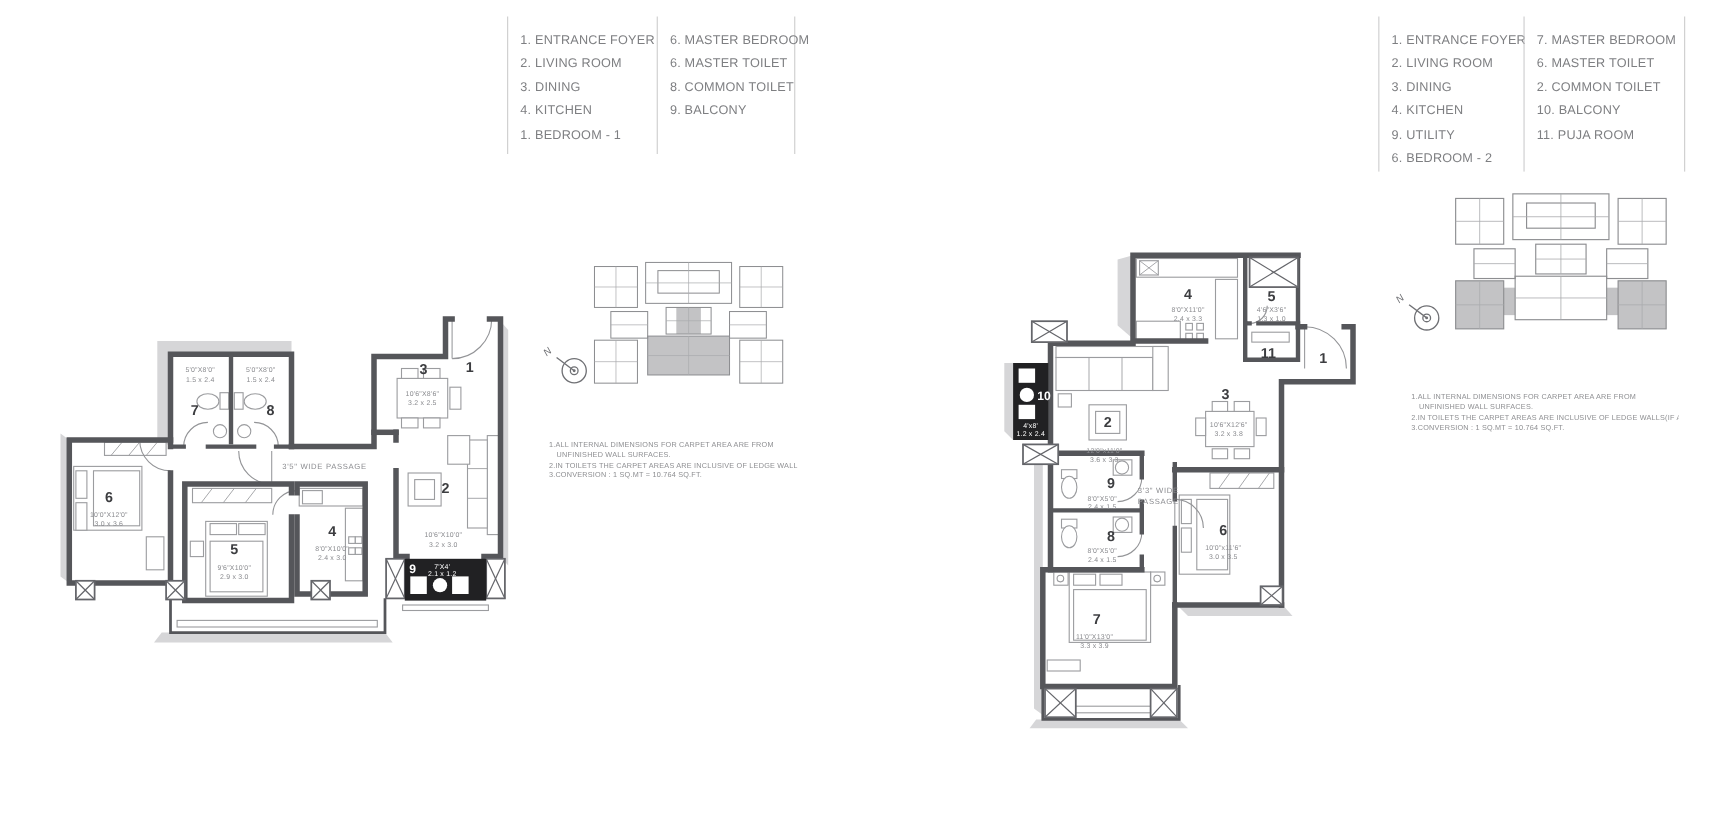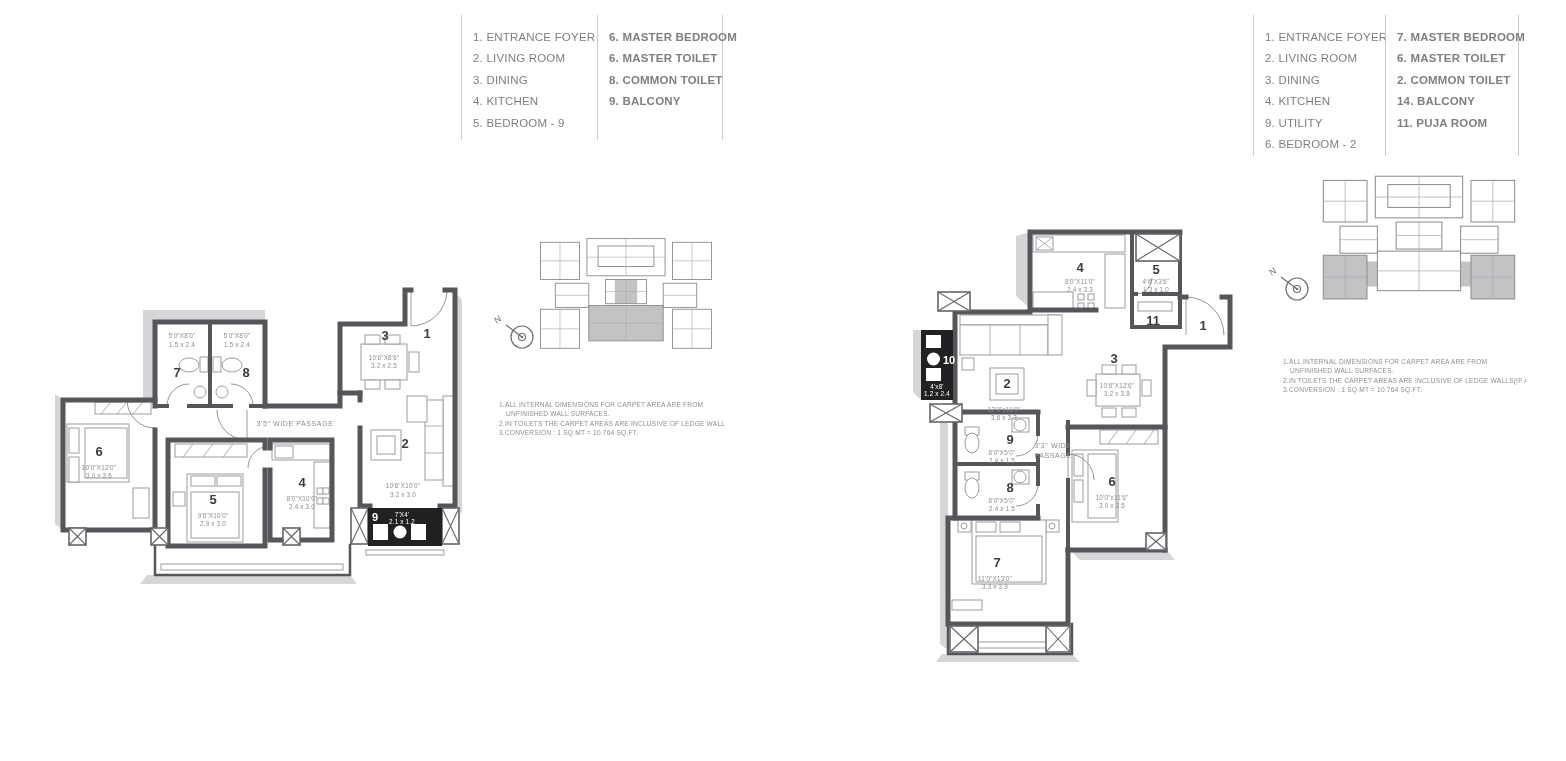--- a/index.html
+++ b/index.html
@@ -1,26 +1,26 @@
 <!DOCTYPE html>
 <html><head>
 <meta charset="utf-8">
 <style>
   html,body{margin:0;padding:0;background:#fff;}
   .stage{position:relative;width:1566px;height:761px;background:#ffffff;overflow:hidden;
          font-family:"Liberation Sans",sans-serif;}
   
   .legend{position:absolute;display:flex;color:#7e7f82;font-size:11.5px;letter-spacing:.2px;}
   .legend .col{box-sizing:border-box;border-left:1px solid #cccccd;padding:12px 0 0 11px;}
-  .legend .col.last{border-right:1px solid #cccccd;font-weight:bold;}
+  .legend .col.last{border-right:1px solid #cccccd;}
   .legend .row{line-height:21.4px;white-space:nowrap;}
   #legendA{left:461px;top:15px;height:125px;}
   #legendA .c1{width:136px;} #legendA .c2{width:126px;}
   #legendB{left:1253px;top:15px;height:141px;}
-  #legendB .c1{width:132px;} #legendB .c2{width:134px;}
+  #legendB .c1{width:132px;} #legendB .c2{width:147px;}
   
   .notes{position:absolute;color:#8d8e91;font-size:6.6px;line-height:9.4px;letter-spacing:.2px;overflow:hidden;}
   .notes div{white-space:nowrap;}
   .notes .ind{padding-left:7px;}
   #notesA{left:499px;top:400px;width:226px;}
   #notesB{left:1283px;top:357px;width:243px;}
   
   svg{position:absolute;overflow:visible;}
   .w{stroke:#55565a;stroke-width:5;fill:none;stroke-linecap:square;stroke-linejoin:miter;}
   .w4{stroke:#55565a;stroke-width:4;fill:none;stroke-linecap:square;}
@@ -90,21 +90,21 @@
       </g>
     </defs>
   </svg>
 
   <div class="legend" id="legendA">
     <div class="col c1">
       <div class="row">1. ENTRANCE FOYER</div>
       <div class="row">2. LIVING ROOM</div>
       <div class="row">3. DINING</div>
       <div class="row">4. KITCHEN</div>
-      <div class="row">5. BEDROOM - 9</div>
+      <div class="row">1. BEDROOM - 1</div>
     </div>
     <div class="col c2 last">
       <div class="row">6. MASTER BEDROOM</div>
       <div class="row">6. MASTER TOILET</div>
       <div class="row">8. COMMON TOILET</div>
       <div class="row">9. BALCONY</div>
     </div>
   </div>
 
   <div class="legend" id="legendB">
@@ -113,21 +113,21 @@
       <div class="row">2. LIVING ROOM</div>
       <div class="row">3. DINING</div>
       <div class="row">4. KITCHEN</div>
       <div class="row">9. UTILITY</div>
       <div class="row">6. BEDROOM - 2</div>
     </div>
     <div class="col c2 last">
       <div class="row">7. MASTER BEDROOM</div>
       <div class="row">6. MASTER TOILET</div>
       <div class="row">2. COMMON TOILET</div>
-      <div class="row">14. BALCONY</div>
+      <div class="row">10. BALCONY</div>
       <div class="row">11. PUJA ROOM</div>
     </div>
   </div>
 
   <svg id="planA" style="left:55px;top:278px;" width="410" height="390" viewBox="0 0 410 390">
 
     <g>
       <polygon class="sh" points="0,116 8,122 8,252 0,246"></polygon>
       <polygon class="sh" points="92,297 295,297 302,306 85,306"></polygon>
       <polygon class="sh" points="88,32 210,32 210,44 100,44 100,128 88,120"></polygon>

